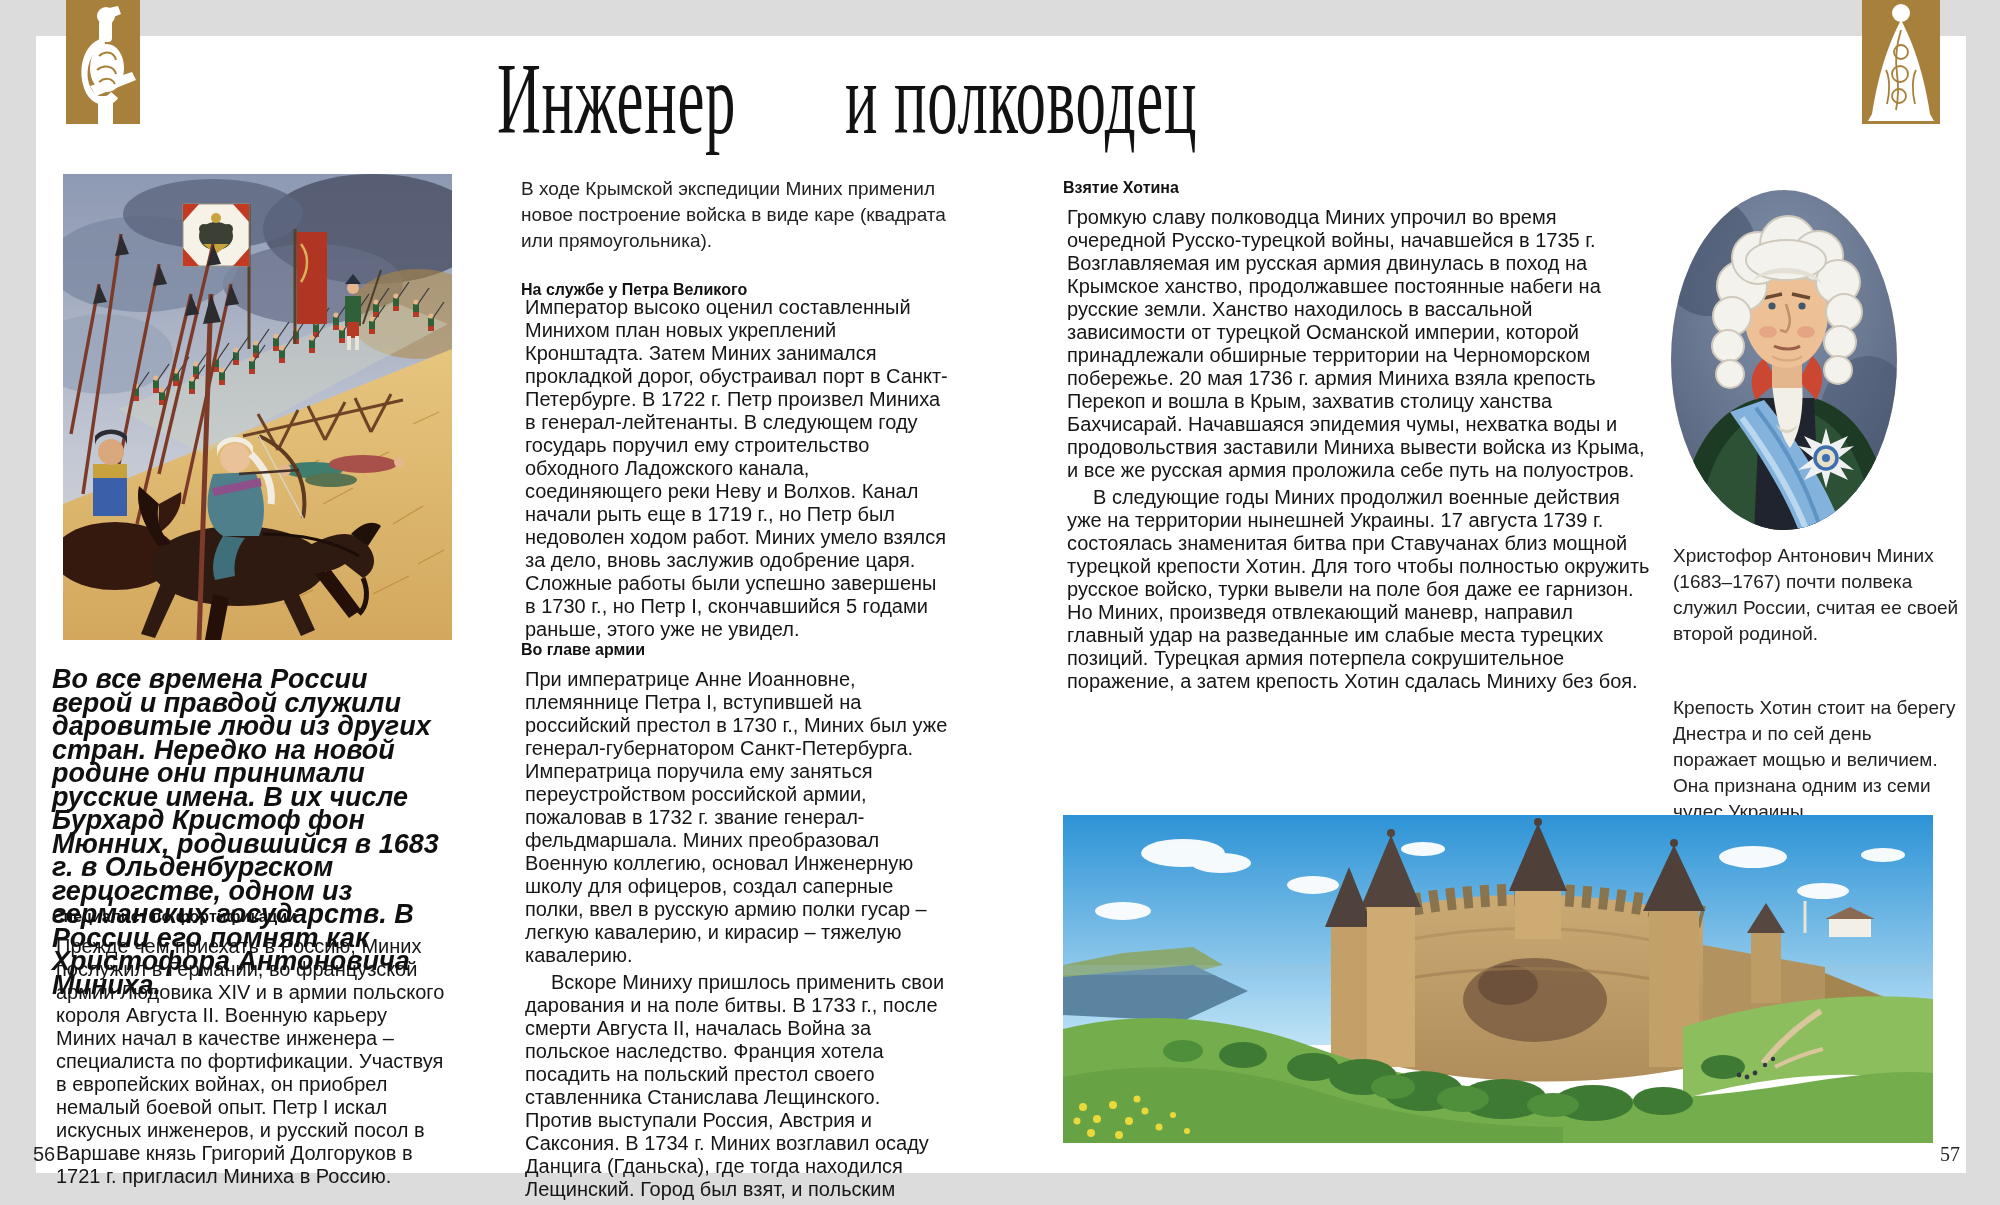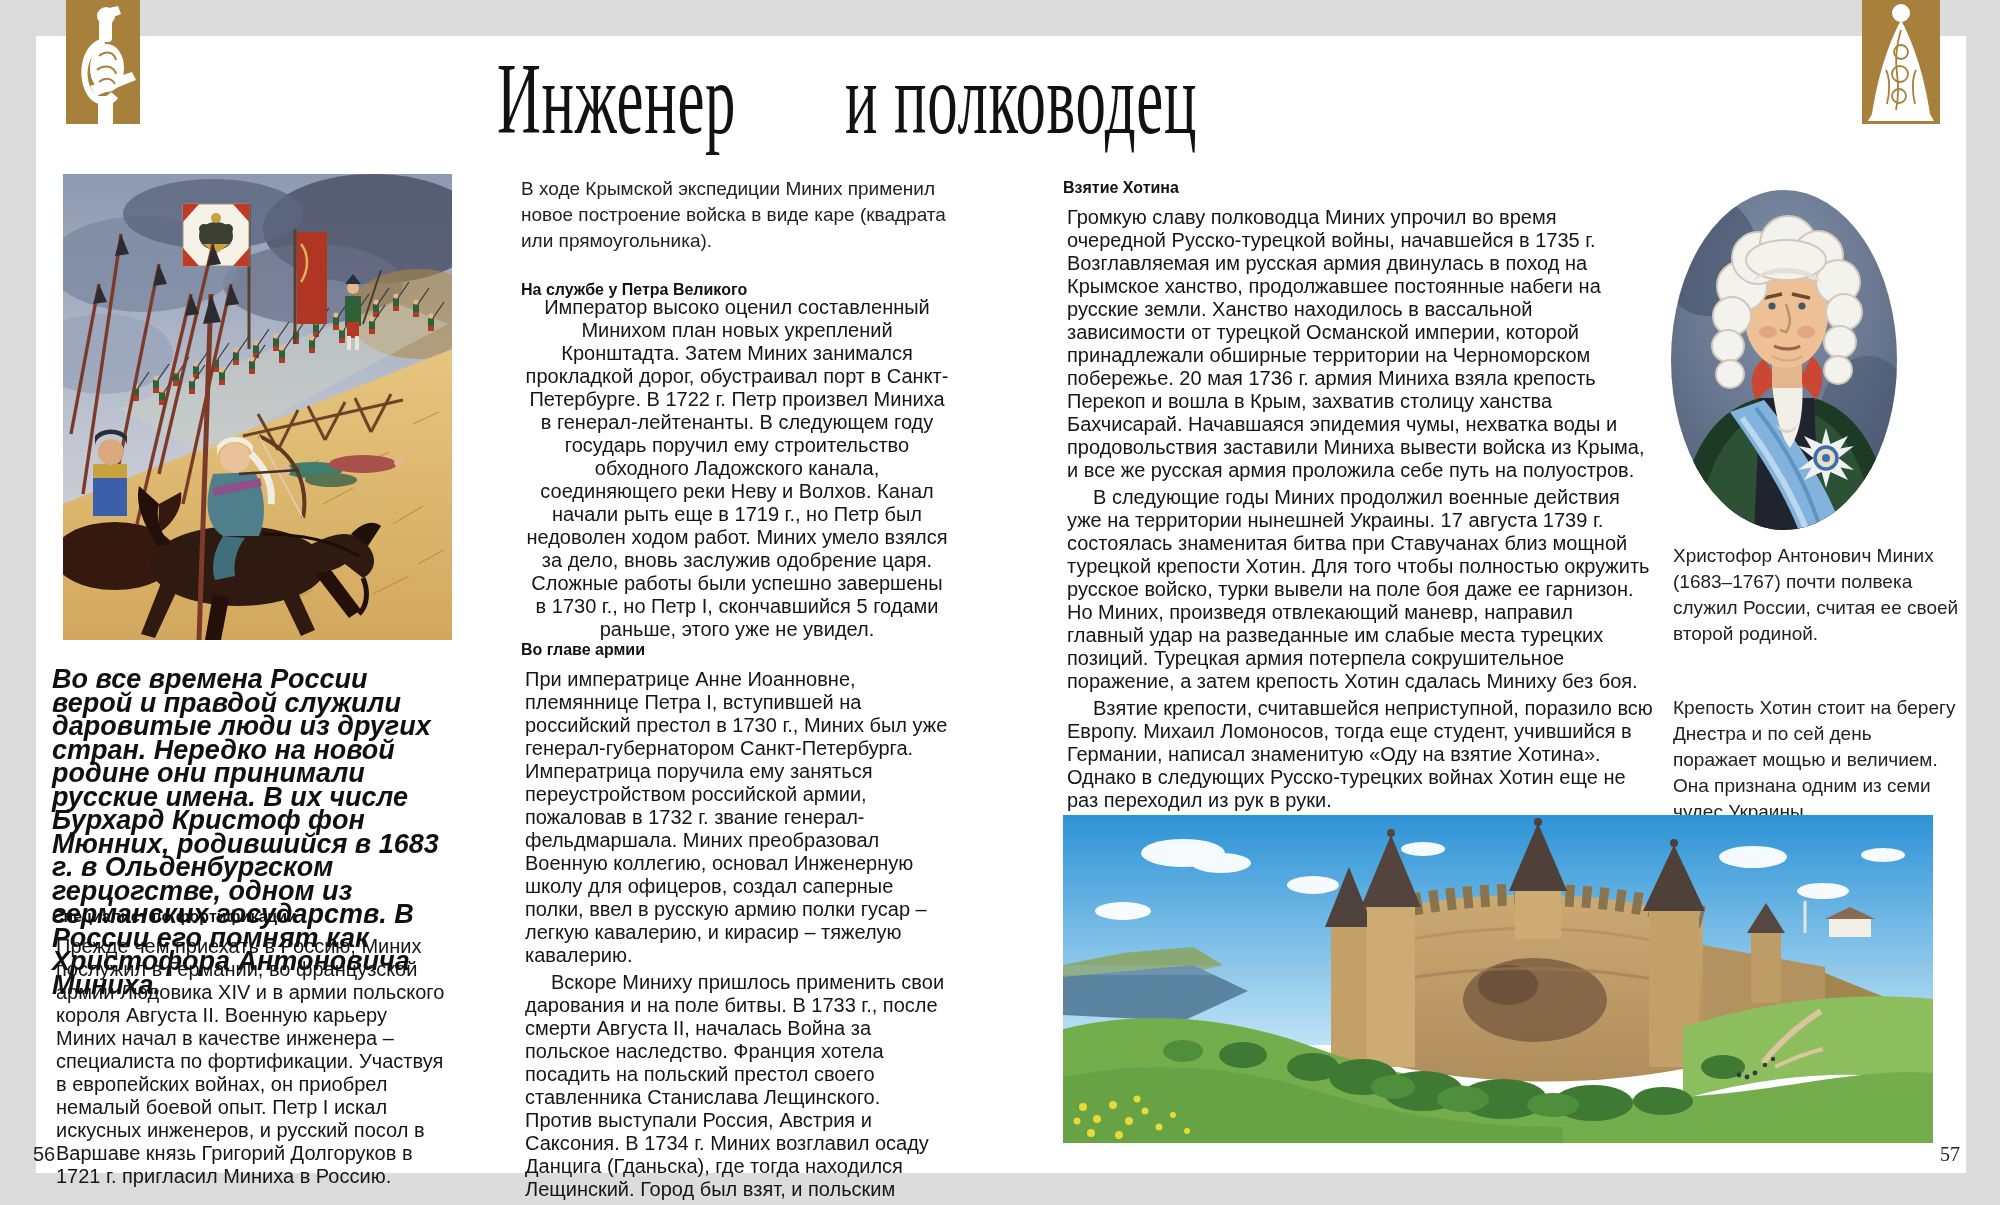--- a/index.html
+++ b/index.html
@@ -261,35 +261,34 @@
 <div class="h" style="left:52px;top:905px;text-align:right;">Специалист по фортификации</div>
 <div class="body" style="left:52px;top:931px;width:404px;">
   <p>Прежде чем приехать в Россию, Миних послужил в Германии, во французской армии Людовика XIV и в армии польского короля Августа II. Военную карьеру Миних начал в качестве инженера – специалиста по фортификации. Участвуя в европейских войнах, он приобрел немалый боевой опыт. Петр I искал искусных инженеров, и русский посол в Варшаве князь Григорий Долгоруков в 1721 г. пригласил Миниха в Россию.</p>
 </div>
 
 <div class="pagenum" style="left:33px;top:1143px;">56</div>
 
 <div class="cap" style="left:521px;top:176px;width:436px;">В ходе Крымской экспедиции Миних применил новое построение войска в виде каре (квадрата или прямоугольника).</div>
 
 <div class="h" style="left:521px;top:278px;">На службе у Петра Великого</div>
-<div class="body" style="left:521px;top:292px;width:432px;text-align:center;">
+<div class="body" style="left:521px;top:292px;width:432px;">
   <p>Император высоко оценил составленный Минихом план новых укреплений Кронштадта. Затем Миних занимался прокладкой дорог, обустраивал порт в Санкт-Петербурге. В 1722 г. Петр произвел Миниха в генерал-лейтенанты. В следующем году государь поручил ему строительство обходного Ладожского канала, соединяющего реки Неву и Волхов. Канал начали рыть еще в 1719 г., но Петр был недоволен ходом работ. Миних умело взялся за дело, вновь заслужив одобрение царя. Сложные работы были успешно завершены в 1730 г., но Петр I, скончавшийся 5 годами раньше, этого уже не увидел.</p>
 </div>
 
 <div class="h" style="left:521px;top:638px;">Во главе армии</div>
 <div class="body" style="left:521px;top:664px;width:432px;">
   <p>При императрице Анне Иоанновне, племяннице Петра I, вступившей на российский престол в 1730 г., Миних был уже генерал-губернатором Санкт-Петербурга. Императрица поручила ему заняться переустройством российской армии, пожаловав в 1732 г. звание генерал-фельдмаршала. Миних преобразовал Военную коллегию, основал Инженерную школу для офицеров, создал саперные полки, ввел в русскую армию полки гусар – легкую кавалерию, и кирасир – тяжелую кавалерию.</p>
   <p class="ind">Вскоре Миниху пришлось применить свои дарования и на поле битвы. В 1733 г., после смерти Августа II, началась Война за польское наследство. Франция хотела посадить на польский престол своего ставленника Станислава Лещинского. Против выступали Россия, Австрия и Саксония. В 1734 г. Миних возглавил осаду Данцига (Гданьска), где тогда находился Лещинский. Город был взят, и польским королем стал Август III.</p>
 </div>
 
 <div class="h" style="left:1063px;top:176px;">Взятие Хотина</div>
 <div class="body" style="left:1063px;top:202px;width:596px;">
   <p>Громкую славу полководца Миних упрочил во время очередной Русско-турецкой войны, начавшейся в 1735 г. Возглавляемая им русская армия двинулась в поход на Крымское ханство, продолжавшее постоянные набеги на русские земли. Ханство находилось в вассальной зависимости от турецкой Османской империи, которой принадлежали обширные территории на Черноморском побережье. 20 мая 1736 г. армия Миниха взяла крепость Перекоп и вошла в Крым, захватив столицу ханства Бахчисарай. Начавшаяся эпидемия чумы, нехватка воды и продовольствия заставили Миниха вывести войска из Крыма, и все же русская армия проложила себе путь на полуостров.</p>
   <p class="ind">В следующие годы Миних продолжил военные действия уже на территории нынешней Украины. 17 августа 1739 г. состоялась знаменитая битва при Ставучанах близ мощной турецкой крепости Хотин. Для того чтобы полностью окружить русское войско, турки вывели на поле боя даже ее гарнизон. Но Миних, произведя отвлекающий маневр, направил главный удар на разведанные им слабые места турецких позиций. Турецкая армия потерпела сокрушительное поражение, а затем крепость Хотин сдалась Миниху без боя.</p>
-  <p class="ind">Взятие крепости, считавшейся неприступной, поразило всю Европу. Михаил Ломоносов, тогда еще студент, учившийся в Германии, написал знаменитую «Оду на взятие Хотина». Однако в следующих Русско-турецких войнах Хотин еще не раз переходил из рук в руки.</p>
 </div>
 
 <div class="art" style="left:1668px;top:186px;width:232px;height:348px;">
   <svg viewBox="0 0 232 348">
     <defs>
       <radialGradient id="pbg" cx="0.5" cy="0.3" r="0.9">
         <stop offset="0" stop-color="#8392ab"></stop>
           <stop offset="1" stop-color="#49566f"></stop>
       </radialGradient>
       <clipPath id="oval1">

